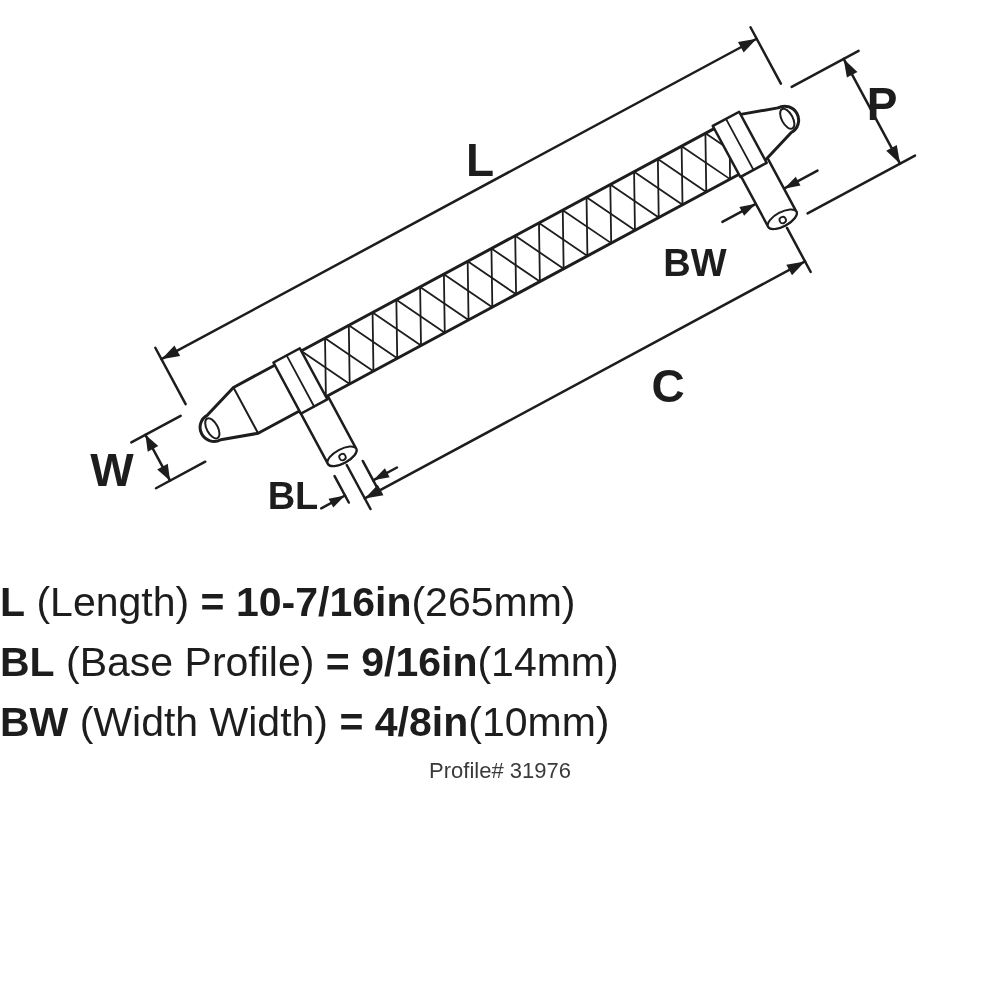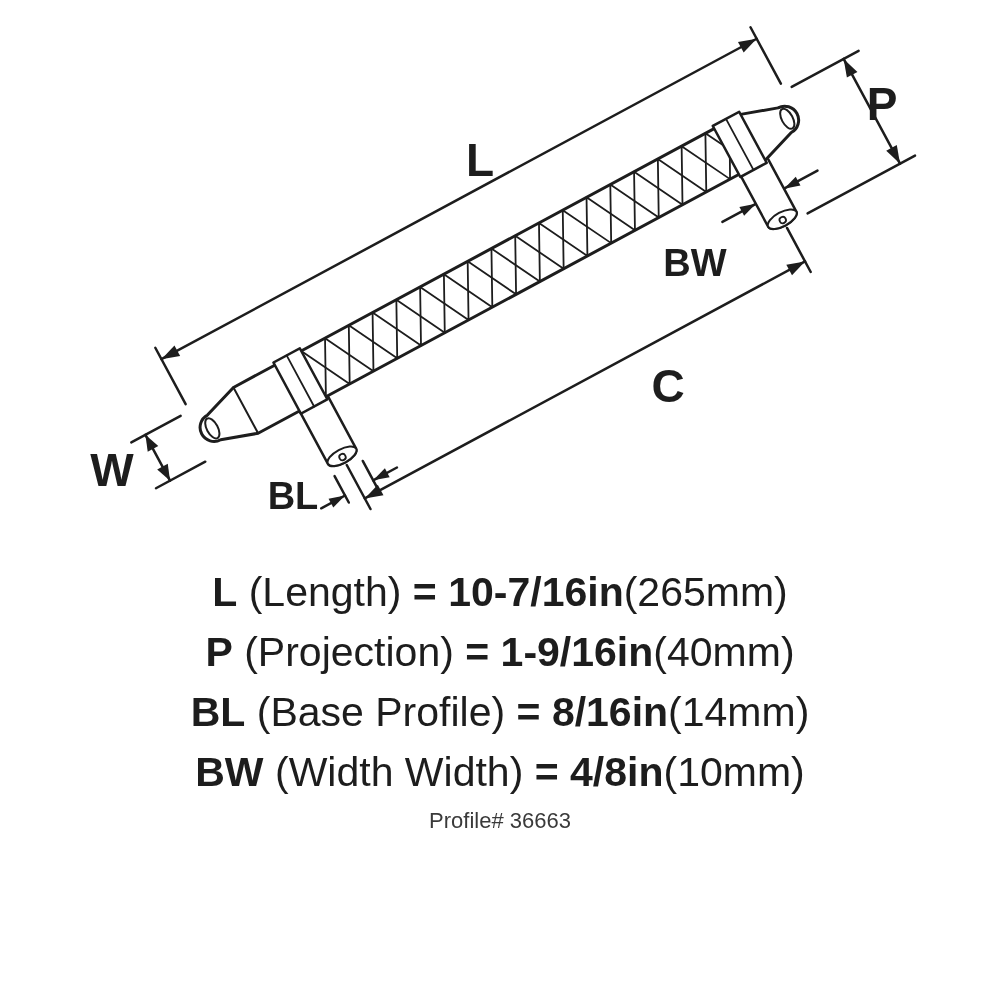--- a/index.html
+++ b/index.html
@@ -1,21 +1,21 @@
 <!DOCTYPE html>
 <html><head>
 <meta charset="utf-8">
 <style>
   html,body{margin:0;padding:0;background:#fff;width:1000px;height:1000px;overflow:hidden;}
   .page{width:1000px;height:1000px;background:#fff;position:relative;
         font-family:"Liberation Sans",sans-serif;color:#1d1d1d;}
   svg{display:block;}
   .dim-label{font:bold 46px "Liberation Sans",sans-serif;fill:#1d1d1d;text-anchor:middle;}
   .dim-label-sm{font:bold 38px "Liberation Sans",sans-serif;fill:#1d1d1d;text-anchor:middle;}
-  .specs{width:1000px;text-align:center;margin-top:10px;}
+  .specs{width:1000px;text-align:left;margin-top:20px;}
   .spec-line{font-size:41px;line-height:60px;color:#1d1d1d;white-space:nowrap;}
   .spec-line .b{font-weight:bold;}
   .spec-line .r{font-weight:normal;}
   .profile{width:1000px;text-align:center;font-size:22px;color:#3a3a3a;margin-top:6px;}
 </style>
 </head>
 <body>
 
 <div class="page">
 
@@ -109,34 +109,28 @@
   </svg>
 
   <div class="specs">
     <div class="spec-line">
       <span class="b">L</span>
       <span class="r">(Length)</span>
       <span class="b">=</span>
       <span class="b">10-7/16in</span><span class="r">(265mm)</span>
     </div>
     <div class="spec-line">
-      <span class="b">P</span>
-      <span class="r">(Projection)</span>
-      <span class="b">=</span>
-      <span class="b">1-9/16in</span><span class="r">(40mm)</span>
-    </div>
-    <div class="spec-line">
       <span class="b">BL</span>
       <span class="r">(Base Profile)</span>
       <span class="b">=</span>
-      <span class="b">8/16in</span><span class="r">(14mm)</span>
+      <span class="b">9/16in</span><span class="r">(14mm)</span>
     </div>
     <div class="spec-line">
       <span class="b">BW</span>
       <span class="r">(Width Width)</span>
       <span class="b">=</span>
       <span class="b">4/8in</span><span class="r">(10mm)</span>
     </div>
   </div>
 
-  <div class="profile">Profile# 36663</div>
+  <div class="profile">Profile# 31976</div>
 
 </div>
 
 </body></html>

